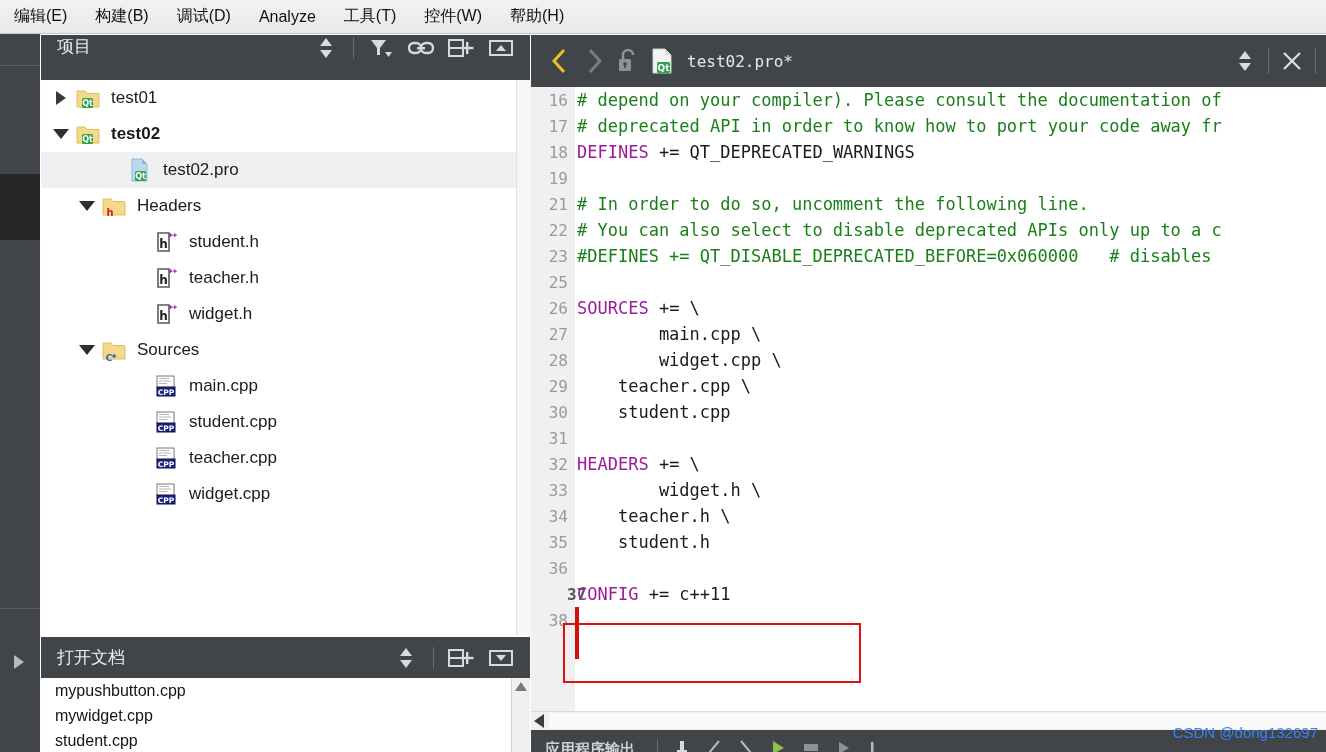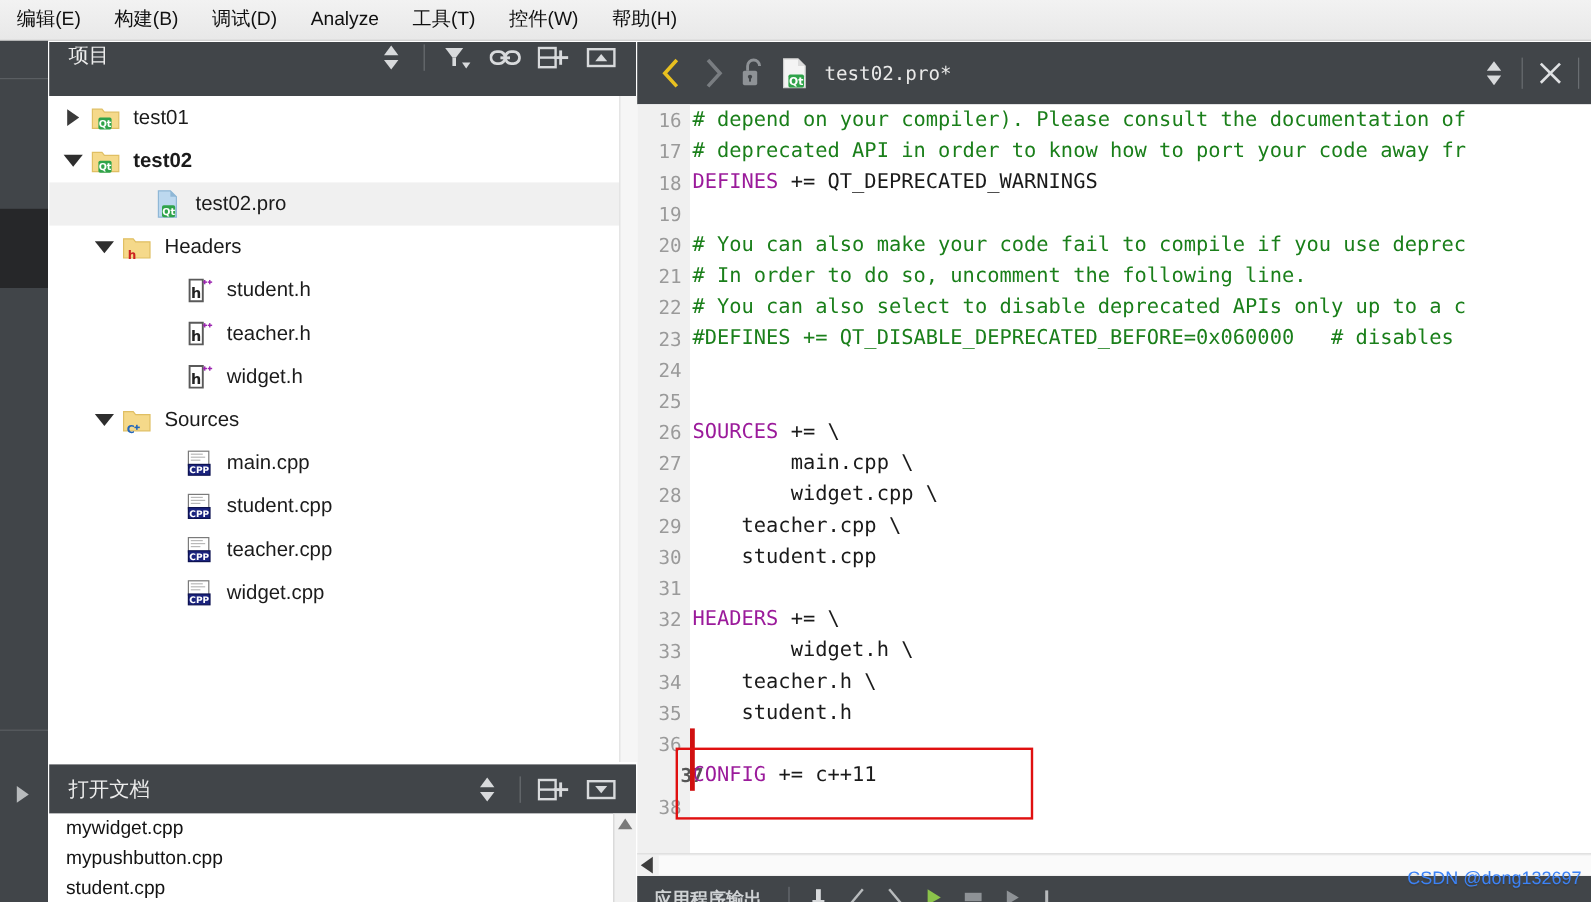--- a/index.html
+++ b/index.html
@@ -421,22 +421,22 @@
         </div>
         <div class="ptool">
           <svg width="26" height="20" viewBox="0 0 26 20">
             <rect x="2" y="3" width="22" height="14" fill="none" stroke="#d8dadc" stroke-width="2"></rect>
             <polygon points="8,7 18,7 13,13" fill="#d8dadc"></polygon>
           </svg>
         </div>
       </div>
     </div>
     <div class="docs-list" id="docs-list">
+        <div class="drow">mypushbutton.cpp</div>
         <div class="drow">mywidget.cpp</div>
-        <div class="drow">mypushbutton.cpp</div>
         <div class="drow">student.cpp</div>
       </div>
     <div class="docs-scroll">
       <div class="up-tri"></div>
     </div>
   </div>
 
   <div class="editor">
     <div class="ed-toolbar">
       <div class="ed-btn">
@@ -484,25 +484,23 @@
       </div>
     </div>
 
     <div class="code-area">
       <div class="gutter"></div>
       <div class="code-lines" id="code-lines">
           <div class="cline"><span class="lnum">16</span><span class="ctext"><span class="cm"># depend on your compiler). Please consult the documentation of</span></span></div>
           <div class="cline"><span class="lnum">17</span><span class="ctext"><span class="cm"># deprecated API in order to know how to port your code away fr</span></span></div>
           <div class="cline"><span class="lnum">18</span><span class="ctext"><span class="kw">DEFINES</span><span> += QT_DEPRECATED_WARNINGS</span></span></div>
           <div class="cline"><span class="lnum">19</span><span class="ctext"><span></span></span></div>
-          <div class="cline"><span class="lnum">20</span><span class="ctext"><span class="cm"># You can also make your code fail to compile if you use deprec</span></span></div>
           <div class="cline"><span class="lnum">21</span><span class="ctext"><span class="cm"># In order to do so, uncomment the following line.</span></span></div>
           <div class="cline"><span class="lnum">22</span><span class="ctext"><span class="cm"># You can also select to disable deprecated APIs only up to a c</span></span></div>
           <div class="cline"><span class="lnum">23</span><span class="ctext"><span class="cm">#DEFINES += QT_DISABLE_DEPRECATED_BEFORE=0x060000   # disables</span></span></div>
-          <div class="cline"><span class="lnum">24</span><span class="ctext"><span></span></span></div>
           <div class="cline"><span class="lnum">25</span><span class="ctext"><span></span></span></div>
           <div class="cline"><span class="lnum">26</span><span class="ctext"><span class="kw">SOURCES</span><span> += \</span></span></div>
           <div class="cline"><span class="lnum">27</span><span class="ctext"><span>        main.cpp \</span></span></div>
           <div class="cline"><span class="lnum">28</span><span class="ctext"><span>        widget.cpp \</span></span></div>
           <div class="cline"><span class="lnum">29</span><span class="ctext"><span>    teacher.cpp \</span></span></div>
           <div class="cline"><span class="lnum">30</span><span class="ctext"><span>    student.cpp</span></span></div>
           <div class="cline"><span class="lnum">31</span><span class="ctext"><span></span></span></div>
           <div class="cline"><span class="lnum">32</span><span class="ctext"><span class="kw">HEADERS</span><span> += \</span></span></div>
           <div class="cline"><span class="lnum">33</span><span class="ctext"><span>        widget.h \</span></span></div>
           <div class="cline"><span class="lnum">34</span><span class="ctext"><span>    teacher.h \</span></span></div>

